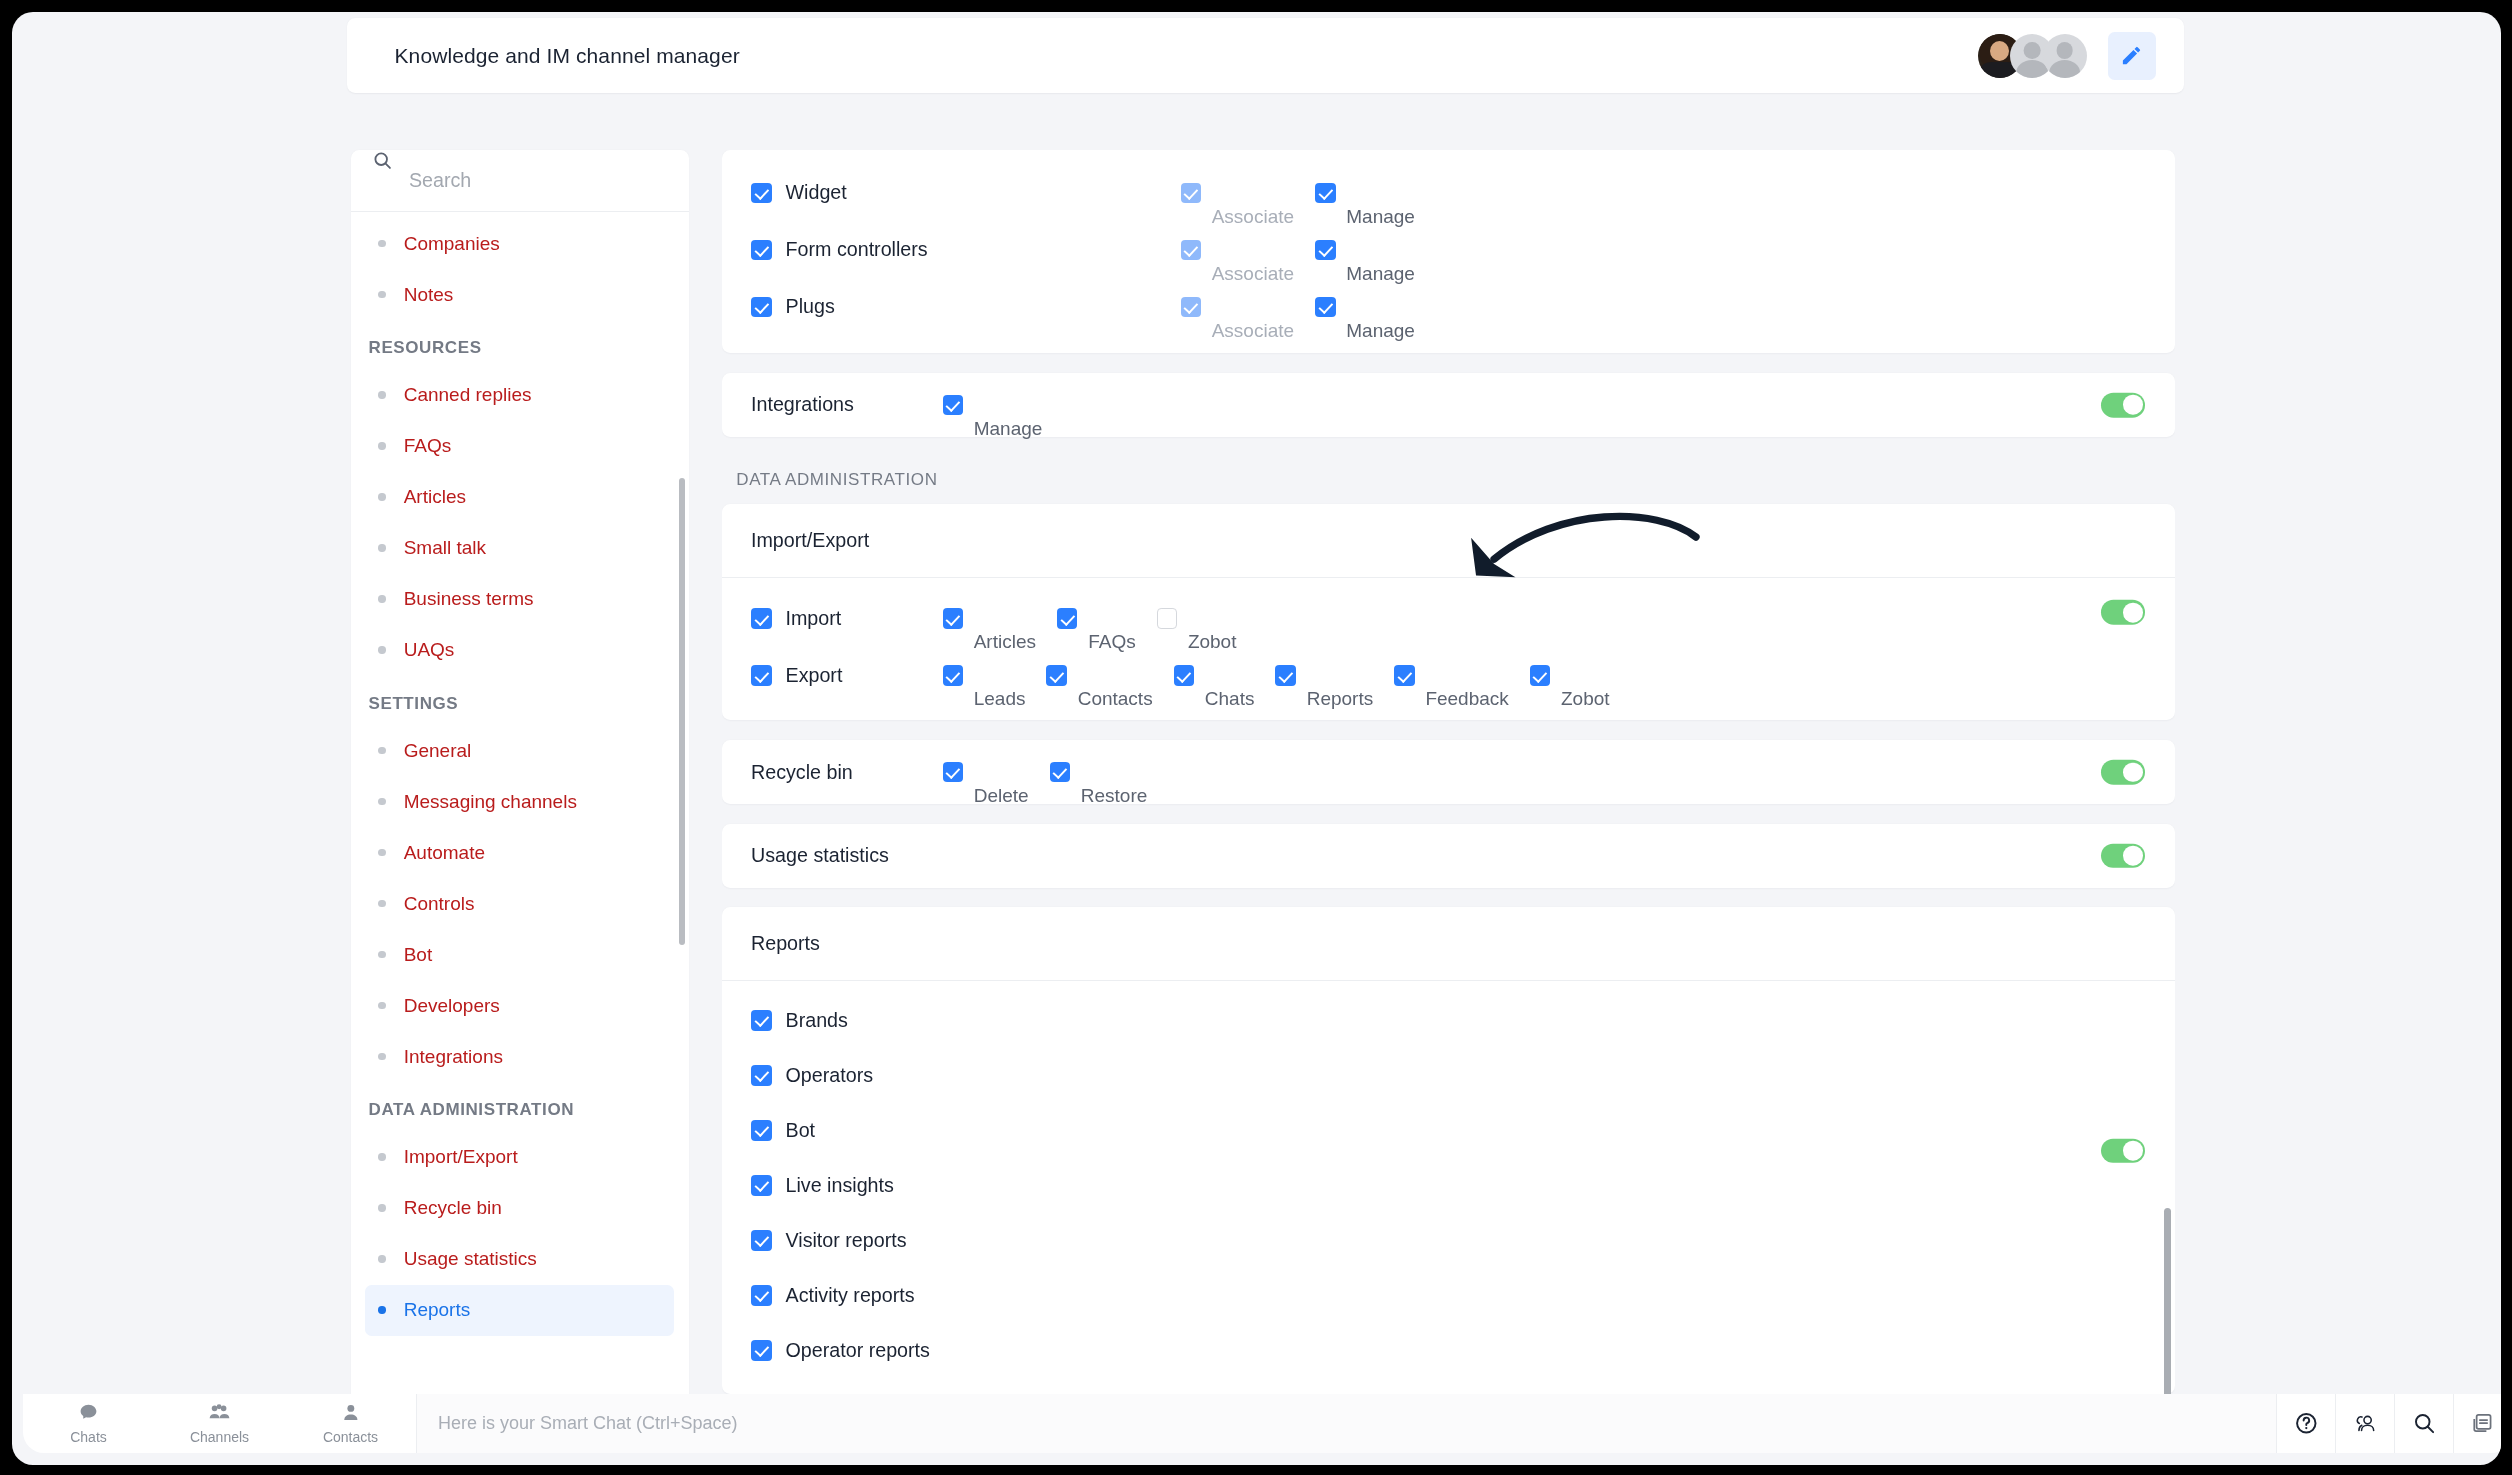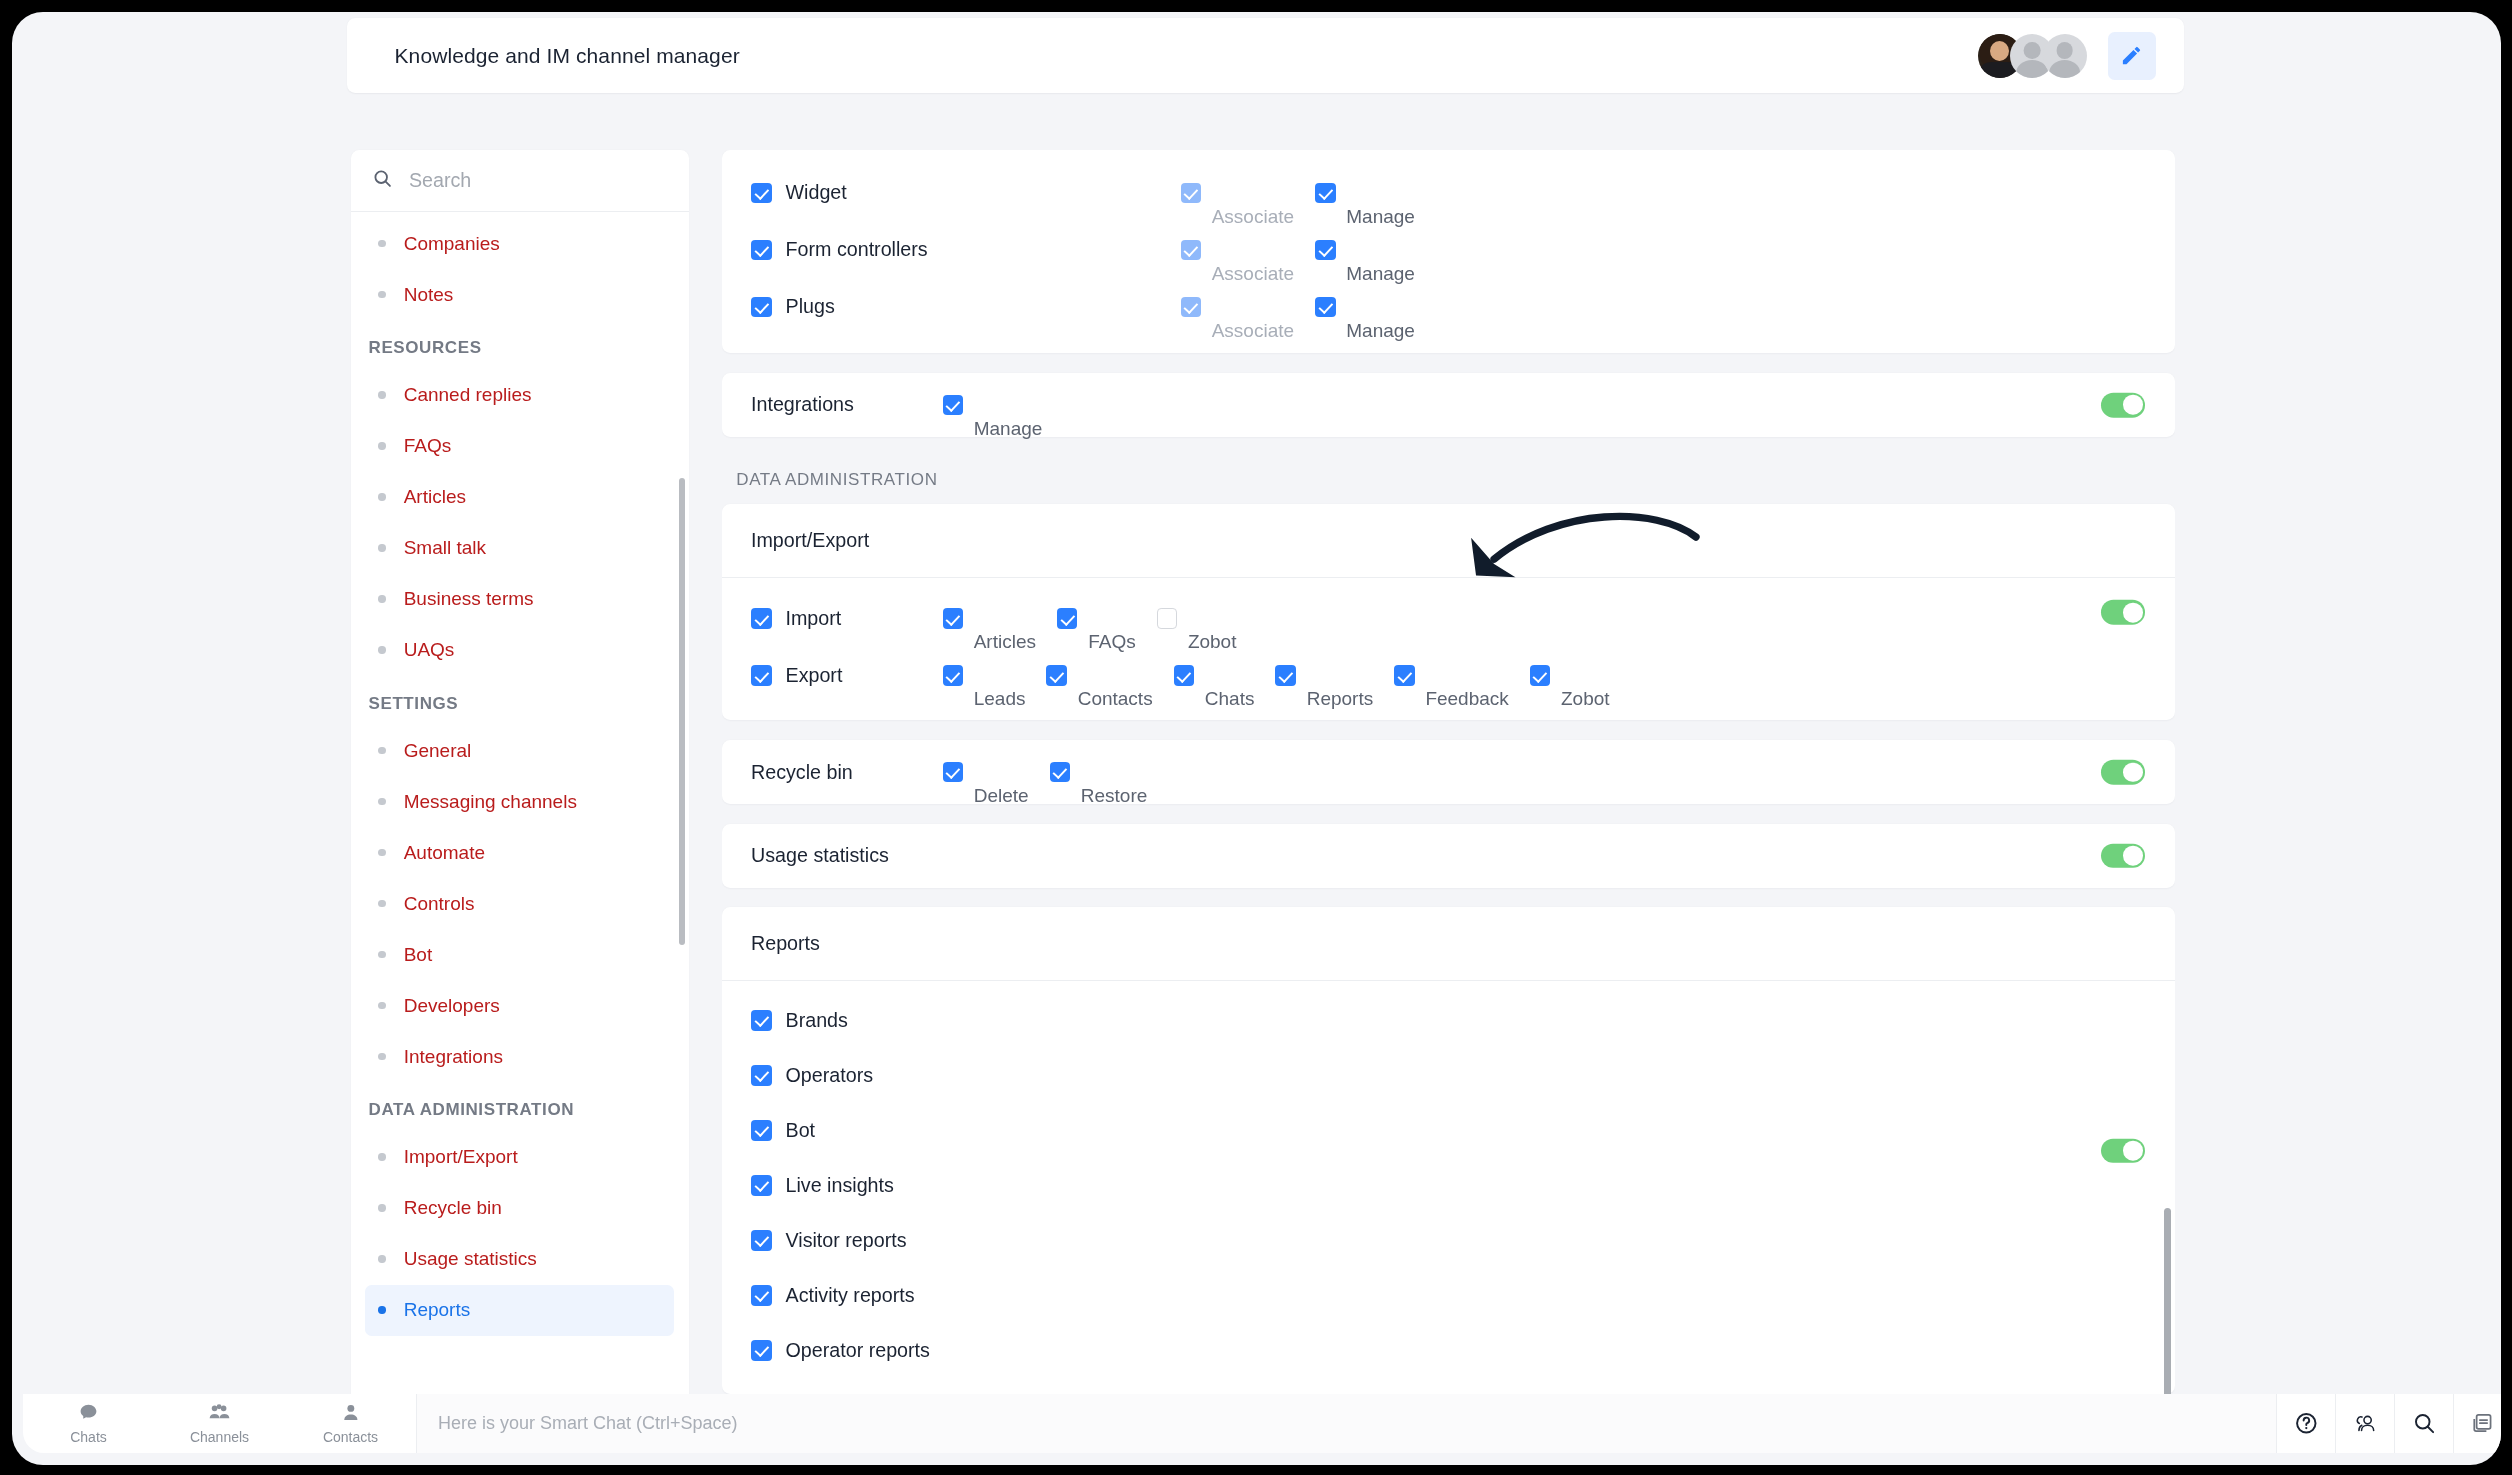--- a/index.html
+++ b/index.html
@@ -12,21 +12,21 @@
   #screen {
     position: absolute; inset: 0;
     background: #000;
   }
   
   #desktop {
     position: absolute;
     left: 11.5px; top: 11.5px;
     width: 2489px; height: 1453px;
     background: #f4f5f8;
-    border-radius: 31px;
+    border-radius: 21px;
     overflow: hidden;
   }
 
   
   #header-card {
     position: absolute;
     left: 335px; top: 6.6px;
     width: 1837px; height: 75px;
     background: #ffffff;
     border-radius: 8.2px;
@@ -85,21 +85,21 @@
   #sidebar {
     position: absolute;
     left: 339px; top: 138px;
     width: 338px; height: 1253px;
     background: #ffffff;
     border-radius: 8.2px 8.2px 0 0;
     overflow: hidden;
     box-shadow: 0 0.8px 1.6px rgba(16,24,40,.04);
   }
   #search-row {
-    height: 62px; display: flex; align-items: center;
+    height: 62px; display: flex; 
     padding: 0 21px; border-bottom: 0.8px solid #eceef1;
   }
   #search-input {
     border: none; outline: none; margin-left: 16.4px;
     font-size: 19.7px; font-family: "Liberation Sans", sans-serif;
     color: #3b4453; width: 213px; background: transparent;
   }
   #search-input::placeholder { color: #a3a8b0; }
   #nav-scroll {
     height: 1191px; overflow: hidden; position: relative;

